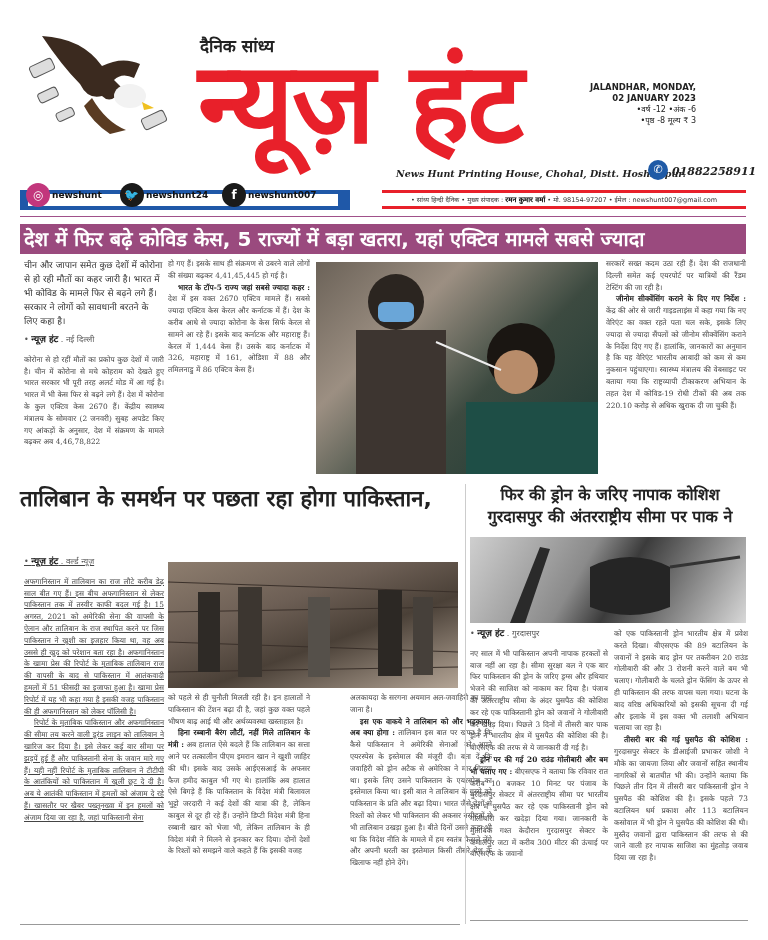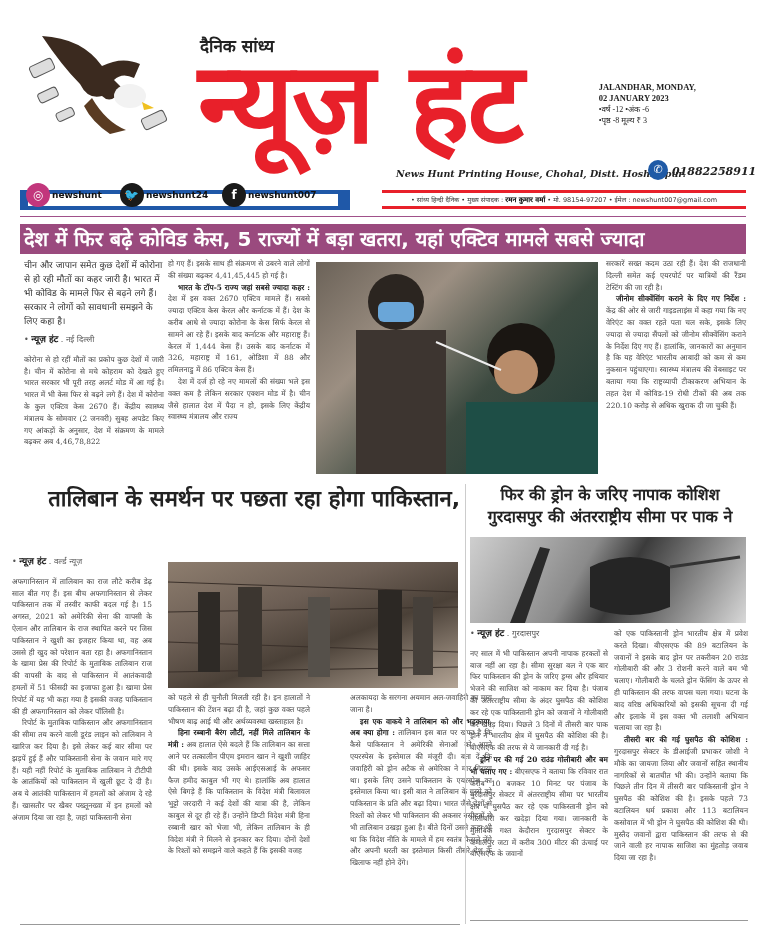--- a/index.html
+++ b/index.html
@@ -4,21 +4,21 @@
 <style>
   * { box-sizing: border-box; margin: 0; padding: 0; }
   html, body { width: 768px; height: 940px; background: #ffffff; overflow: hidden; }
   body { font-family: "DejaVu Sans", sans-serif; color: #333; position: relative; }
 
   
   .masthead { position: absolute; left: 0; top: 0; width: 708px; height: 220px; }
   .eagle { position: absolute; left: 22px; top: 26px; width: 150px; height: 110px; }
   .tagline-small { position: absolute; left: 200px; top: 34px; font-size: 17px; font-weight: bold; color: #222; }
   .logo { position: absolute; left: 198px; top: 44px; font-size: 112px; line-height: 118px; font-weight: bold; color: #e8202a; letter-spacing: -2px; font-family: "DejaVu Sans", sans-serif; }
-  .dateblock { position: absolute; right: 12px; top: 82px; font-size: 8px; color: #222; line-height: 11px; font-family: Liberation Serif, serif; }
+  .dateblock { position: absolute; right: 12px; top: 82px; text-align: right; font-size: 8px; color: #222; line-height: 11px; }
   .dateblock .b { font-weight: bold; font-size: 8.5px; }
   .printing { position: absolute; left: 396px; top: 168px; font-family: "DejaVu Serif", serif; font-style: italic; font-size: 9.5px; color: #222; font-weight: bold; }
   .phone-ic { position: absolute; left: 648px; top: 160px; width: 20px; height: 20px; border-radius: 50%; background: #1f5aa6; color: #fff; font-size: 11px; text-align: center; line-height: 20px; }
   .phone { position: absolute; left: 672px; top: 165px; font-family: "DejaVu Serif", serif; font-style: italic; font-size: 11px; font-weight: bold; color: #222; }
 
   .social-bar { position: absolute; left: 20px; top: 190px; width: 330px; height: 20px; background: #1f58a8; }
   .social-bar .inner { position: absolute; left: 8px; top: 4px; width: 310px; height: 12px; background: #fff; }
   .soc { position: absolute; top: 183px; display: flex; align-items: center; gap: 2px; }
   .soc .ic { width: 24px; height: 24px; border-radius: 50%; color: #fff; font-size: 12px; font-weight: bold; text-align: center; line-height: 24px; }
   .soc .tx { font-size: 9px; font-weight: bold; color: #111; }
@@ -35,21 +35,21 @@
   .col .bold { font-weight: bold; color: #222; }
   .lead { font-family: "DejaVu Sans", sans-serif; font-size: 9px; line-height: 14px; color: #333; text-align: left; }
   .byline { font-family: "DejaVu Sans", sans-serif; font-size: 8px; color: #555; margin: 6px 0 8px; }
   .byline b { color: #111; font-size: 9px; }
 
   .photo { position: absolute; overflow: hidden; }
   .photo1 { left: 316px; top: 262px; width: 282px; height: 212px; background: linear-gradient(135deg,#6b6258 0%,#9c8f82 30%,#3c4a40 60%,#1e3a34 100%); }
   .photo2 { left: 168px; top: 562px; width: 290px; height: 126px; background: linear-gradient(160deg,#8d7d6e 0%,#6d5f55 35%,#4a4037 60%,#b4a596 100%); }
   .photo3 { left: 470px; top: 537px; width: 276px; height: 86px; background: linear-gradient(120deg,#cfcfcf 0%,#8a8a8a 40%,#3b3b3b 55%,#d8d8d8 100%); }
 
-  .hl2 { position: absolute; left: 20px; top: 484px; width: 440px; text-align: right; font-size: 22px; font-weight: bold; color: #222; line-height: 30px; }
+  .hl2 { position: absolute; left: 20px; top: 484px; width: 440px; text-align: left; font-size: 22px; font-weight: bold; color: #222; line-height: 30px; }
   .hl3 { position: absolute; left: 470px; top: 484px; width: 280px; text-align: center; font-size: 16px; font-weight: bold; color: #222; line-height: 22px; }
   .vrule { position: absolute; width: 1px; background: #ccc; }
   .hrule { position: absolute; height: 1px; background: #999; }
 </style>
 </head>
 <body>
 
 <div class="masthead">
   <div class="eagle">
     <svg width="150" height="110" viewBox="0 0 150 110">
@@ -93,29 +93,28 @@
 
   <div class="info-bar">
     <span>• सांध्य हिन्दी दैनिक • मुख्य संपादक : </span><b>रमन कुमार वर्मा</b><span> • मो. 98154-97207 • ईमेल : newshunt007@gmail.com</span>
   </div>
   <div class="rule-purple"></div>
 </div>
 
 <div class="hl1">देश में फिर बढ़े कोविड केस, 5 राज्यों में बड़ा खतरा, यहां एक्टिव मामले सबसे ज्यादा</div>
 
 <div class="col" style="left:24px; top:258px; width:140px;">
-  <p class="lead">चीन और जापान समेत कुछ देशों में कोरोना से हो रही मौतों का कहर जारी है। भारत में भी कोविड के मामले फिर से बढ़ने लगे हैं। सरकार ने लोगों को सावधानी समझने के लिए कहा है।</p>
+  <p class="lead">चीन और जापान समेत कुछ देशों में कोरोना से हो रही मौतों का कहर जारी है। भारत में भी कोविड के मामले फिर से बढ़ने लगे हैं। सरकार ने लोगों को सावधानी बरतने के लिए कहा है।</p>
   <div class="byline">• <b>न्यूज़ हंट</b> . <span>नई दिल्ली</span></div>
   <p>कोरोना से हो रहीं मौतों का प्रकोप कुछ देशों में जारी है। चीन में कोरोना से मचे कोहराम को देखते हुए भारत सरकार भी पूरी तरह अलर्ट मोड में आ गई है। भारत में भी केस फिर से बढ़ने लगे हैं। देश में कोरोना के कुल एक्टिव केस 2670 हैं। केंद्रीय स्वास्थ्य मंत्रालय के सोमवार (2 जनवरी) सुबह अपडेट किए गए आंकड़ों के अनुसार, देश में संक्रमण के मामले बढ़कर अब 4,46,78,822</p>
 </div>
 
 <div class="col" style="left:168px; top:258px; width:142px;">
   <p>हो गए हैं। इसके साथ ही संक्रमण से उबरने वाले लोगों की संख्या बढ़कर 4,41,45,445 हो गई है।</p>
   <p class="ind"><span class="bold">भारत के टॉप-5 राज्य जहां सबसे ज्यादा कहर :</span><span> देश में इस वक्त 2670 एक्टिव मामले हैं। सबसे ज्यादा एक्टिव केस केरल और कर्नाटक में हैं। देश के करीब आधे से ज्यादा कोरोना के केस सिर्फ केरल से सामने आ रहे हैं। इसके बाद कर्नाटक और महाराष्ट्र हैं। केरल में 1,444 केस हैं। उसके बाद कर्नाटक में 326, महाराष्ट्र में 161, ओडिशा में 88 और तमिलनाडु में 86 एक्टिव केस हैं।</span></p>
-  <p class="ind">देश में दर्ज हो रहे नए मामलों की संख्या भले इस वक्त कम है लेकिन सरकार एक्शन मोड में है। चीन जैसे हालात देश में पैदा न हो, इसके लिए केंद्रीय स्वास्थ्य मंत्रालय और राज्य</p>
 </div>
 
 <div class="photo photo1">
   <svg width="282" height="212" viewBox="0 0 282 212">
     <rect x="0" y="0" width="282" height="212" fill="none"></rect>
     <circle cx="80" cy="40" r="28" fill="#2b2520"></circle>
     <rect x="62" y="40" width="36" height="20" rx="6" fill="#6aa6d8"></rect>
     <rect x="40" y="68" width="90" height="144" fill="#3d3530"></rect>
     <circle cx="205" cy="95" r="34" fill="#1a1612"></circle>
     <circle cx="200" cy="110" r="22" fill="#b88c6a"></circle>
@@ -126,21 +125,21 @@
 
 <div class="col" style="left:606px; top:258px; width:140px;">
   <p>सरकारें सख्त कदम उठा रही हैं। देश की राजधानी दिल्ली समेत कई एयरपोर्ट पर यात्रियों की रैंडम टेस्टिंग की जा रही है।</p>
   <p class="ind"><span class="bold">जीनोम सीक्वेंसिंग कराने के दिए गए निर्देश :</span><span> केंद्र की ओर से जारी गाइडलाइंस में कहा गया कि नए वेरिएंट का वक्त रहते पता चल सके, इसके लिए ज्यादा से ज्यादा सैंपलों को जीनोम सीक्वेंसिंग कराने के निर्देश दिए गए हैं। हालांकि, जानकारों का अनुमान है कि यह वेरिएंट भारतीय आबादी को कम से कम नुकसान पहुंचाएगा। स्वास्थ्य मंत्रालय की वेबसाइट पर बताया गया कि राष्ट्रव्यापी टीकाकरण अभियान के तहत देश में कोविड-19 रोधी टीकों की अब तक 220.10 करोड़ से अधिक खुराक दी जा चुकी हैं।</span></p>
 </div>
 
 <div class="hl2">
   <div>तालिबान के समर्थन पर पछता रहा होगा पाकिस्तान,</div>
 </div>
 
-<div class="col" style="left:12px; top:556px; width:140px;">
+<div class="col" style="left:24px; top:556px; width:140px;text-decoration:underline;">
   <div class="byline" style="margin-top:0">• <b>न्यूज़ हंट</b> . <span>वर्ल्ड न्यूज़</span></div>
   <p>अफगानिस्तान में तालिबान का राज लौटे करीब डेढ़ साल बीत गए हैं। इस बीच अफगानिस्तान से लेकर पाकिस्तान तक में तस्वीर काफी बदल गई है। 15 अगस्त, 2021 को अमेरिकी सेना की वापसी के ऐलान और तालिबान के राज स्थापित करने पर जिस पाकिस्तान ने खुशी का इजहार किया था, वह अब उससे ही खुद को परेशान बता रहा है। अफगानिस्तान के खामा प्रेस की रिपोर्ट के मुताबिक तालिबान राज की वापसी के बाद से पाकिस्तान में आतंकवादी हमलों में 51 फीसदी का इजाफा हुआ है। खामा प्रेस रिपोर्ट में यह भी कहा गया है इसकी वजह पाकिस्तान की ही अफगानिस्तान को लेकर पॉलिसी है।</p>
   <p class="ind">रिपोर्ट के मुताबिक पाकिस्तान और अफगानिस्तान की सीमा तय करने वाली डूरंड लाइन को तालिबान ने खारिज कर दिया है। इसे लेकर कई बार सीमा पर झड़पें हुई हैं और पाकिस्तानी सेना के जवान मारे गए हैं। यही नहीं रिपोर्ट के मुताबिक तालिबान ने टीटीपी के आतंकियों को पाकिस्तान में खुली छूट दे दी है। अब ये आतंकी पाकिस्तान में हमलों को अंजाम दे रहे हैं। खासतौर पर खैबर पख्तूनख्वा में इन हमलों को अंजाम दिया जा रहा है, जहां पाकिस्तानी सेना</p>
 </div>
 
 <div class="photo photo2">
   <svg width="290" height="126" viewBox="0 0 290 126">
     <g stroke="#3a302a" stroke-width="1" fill="none">
       <path d="M0 20 L290 30"></path>
         <path d="M0 50 L290 45"></path>

